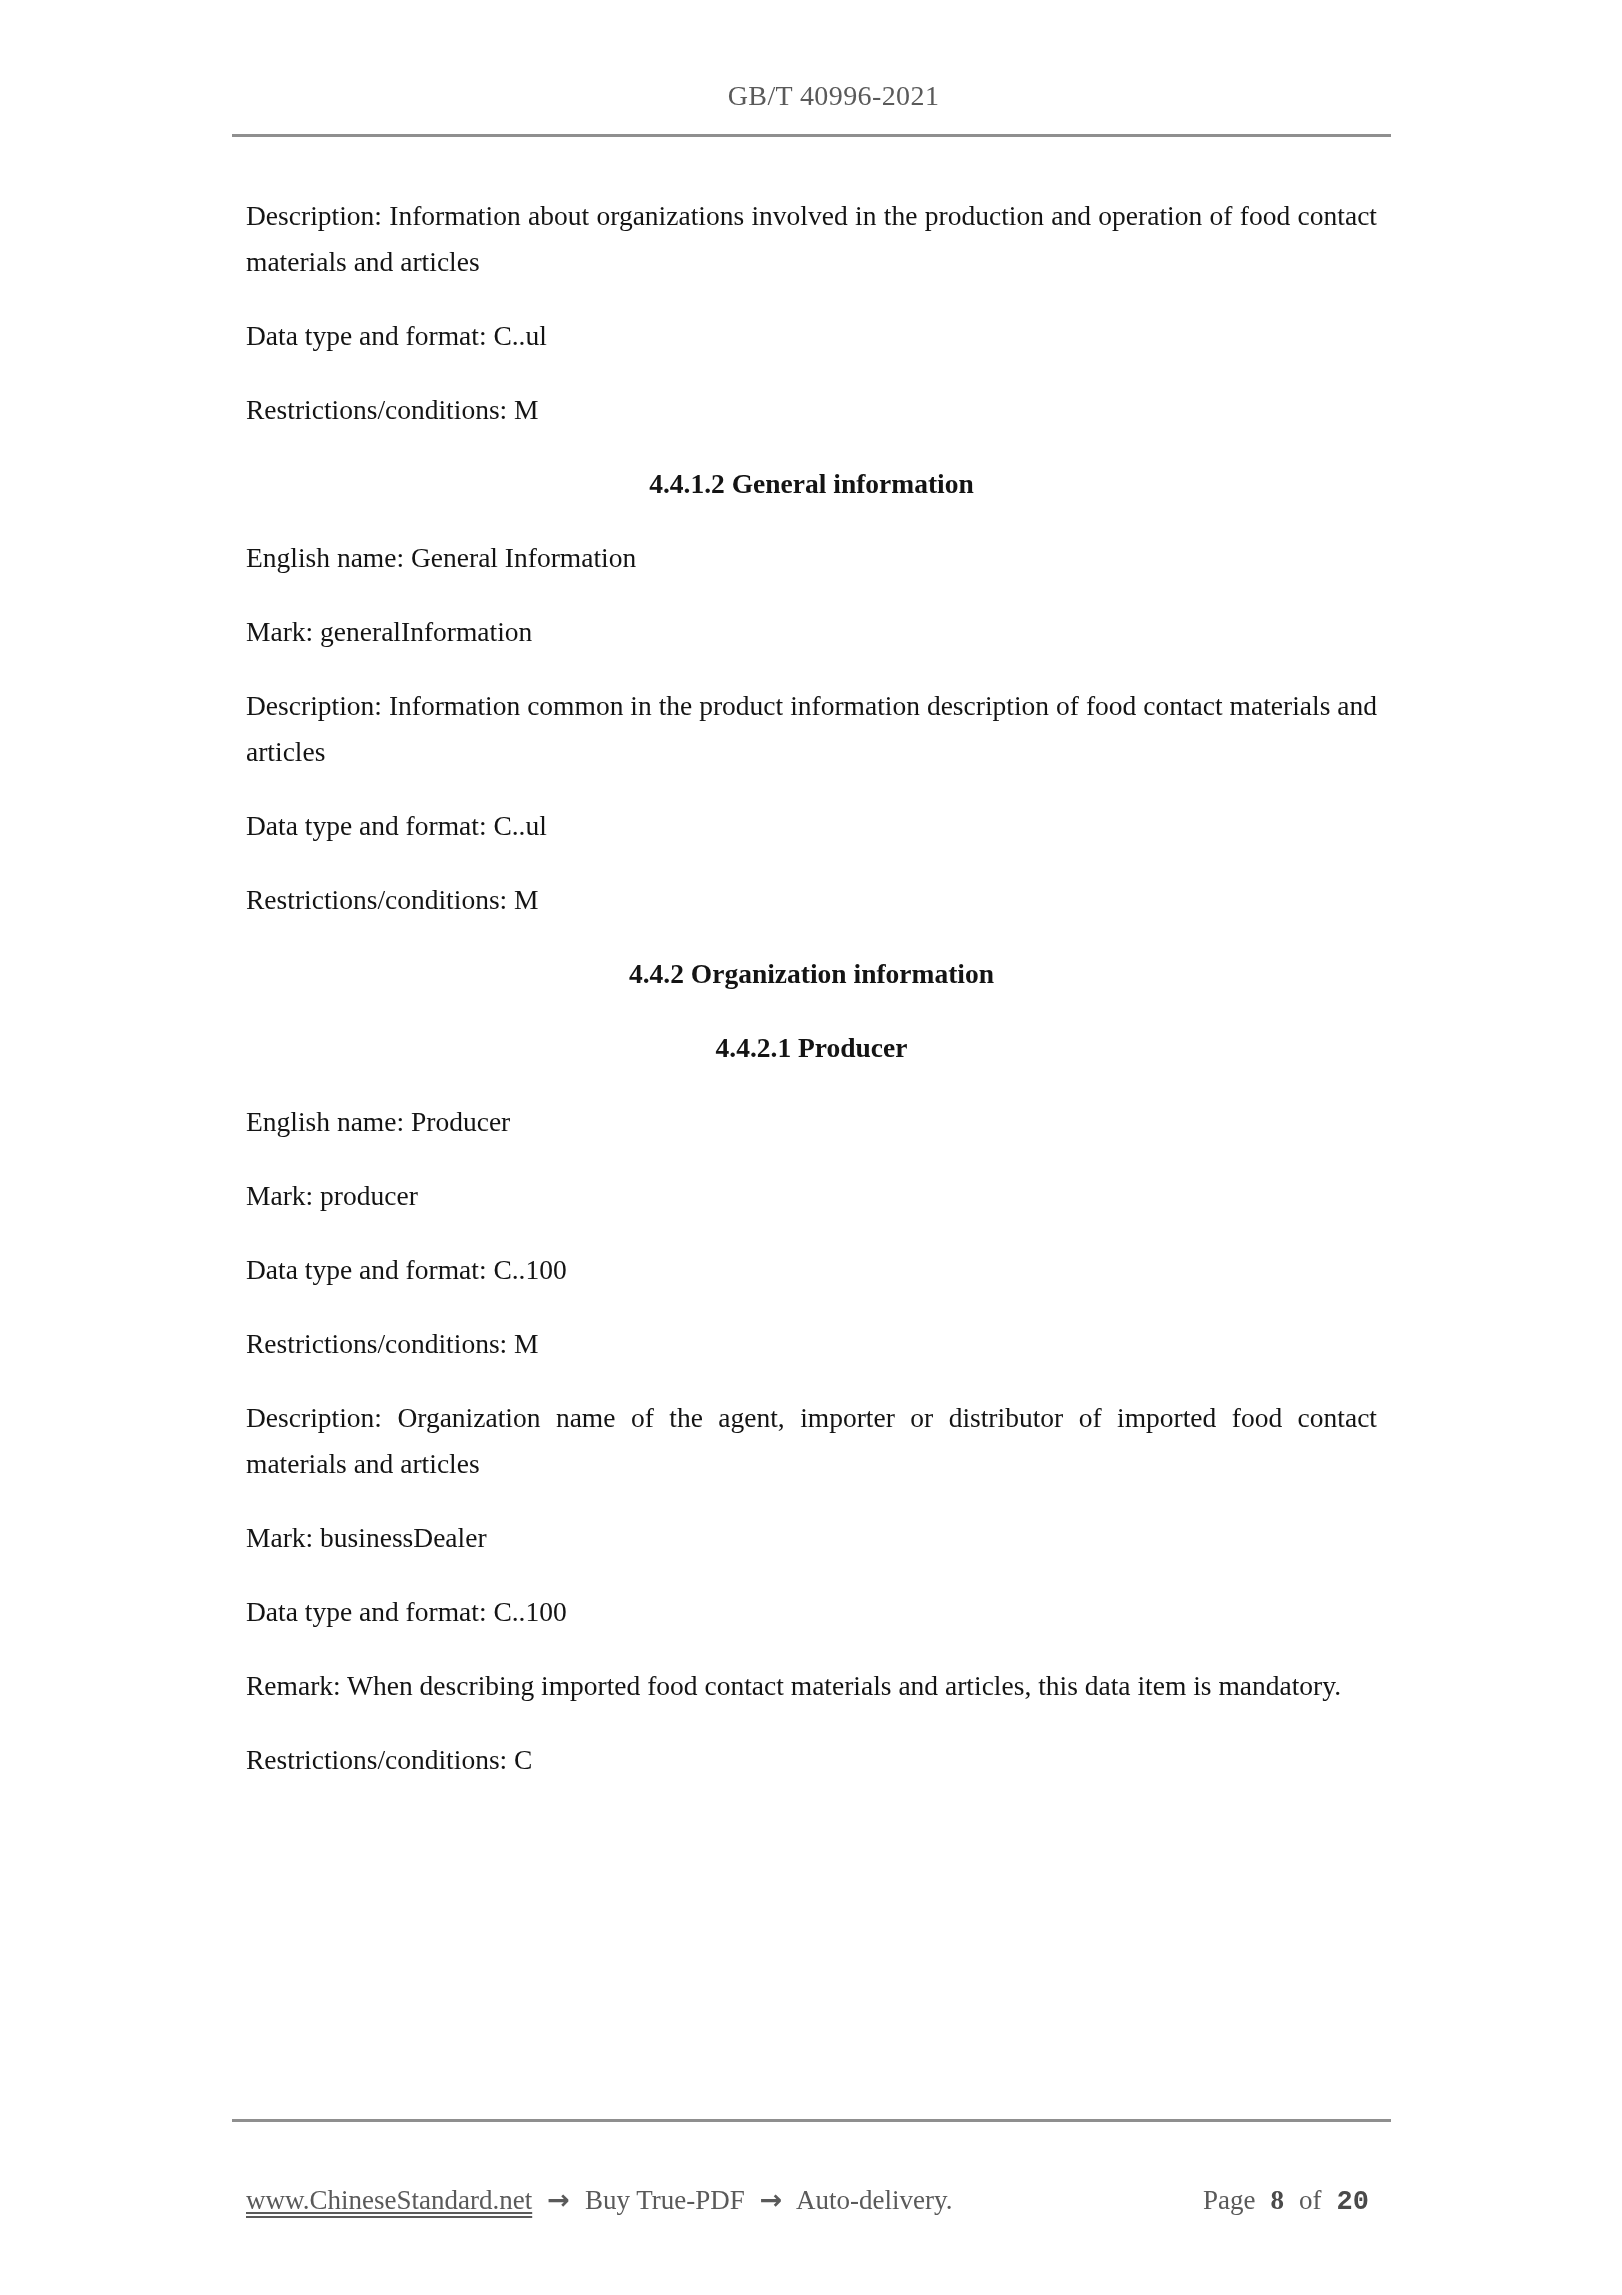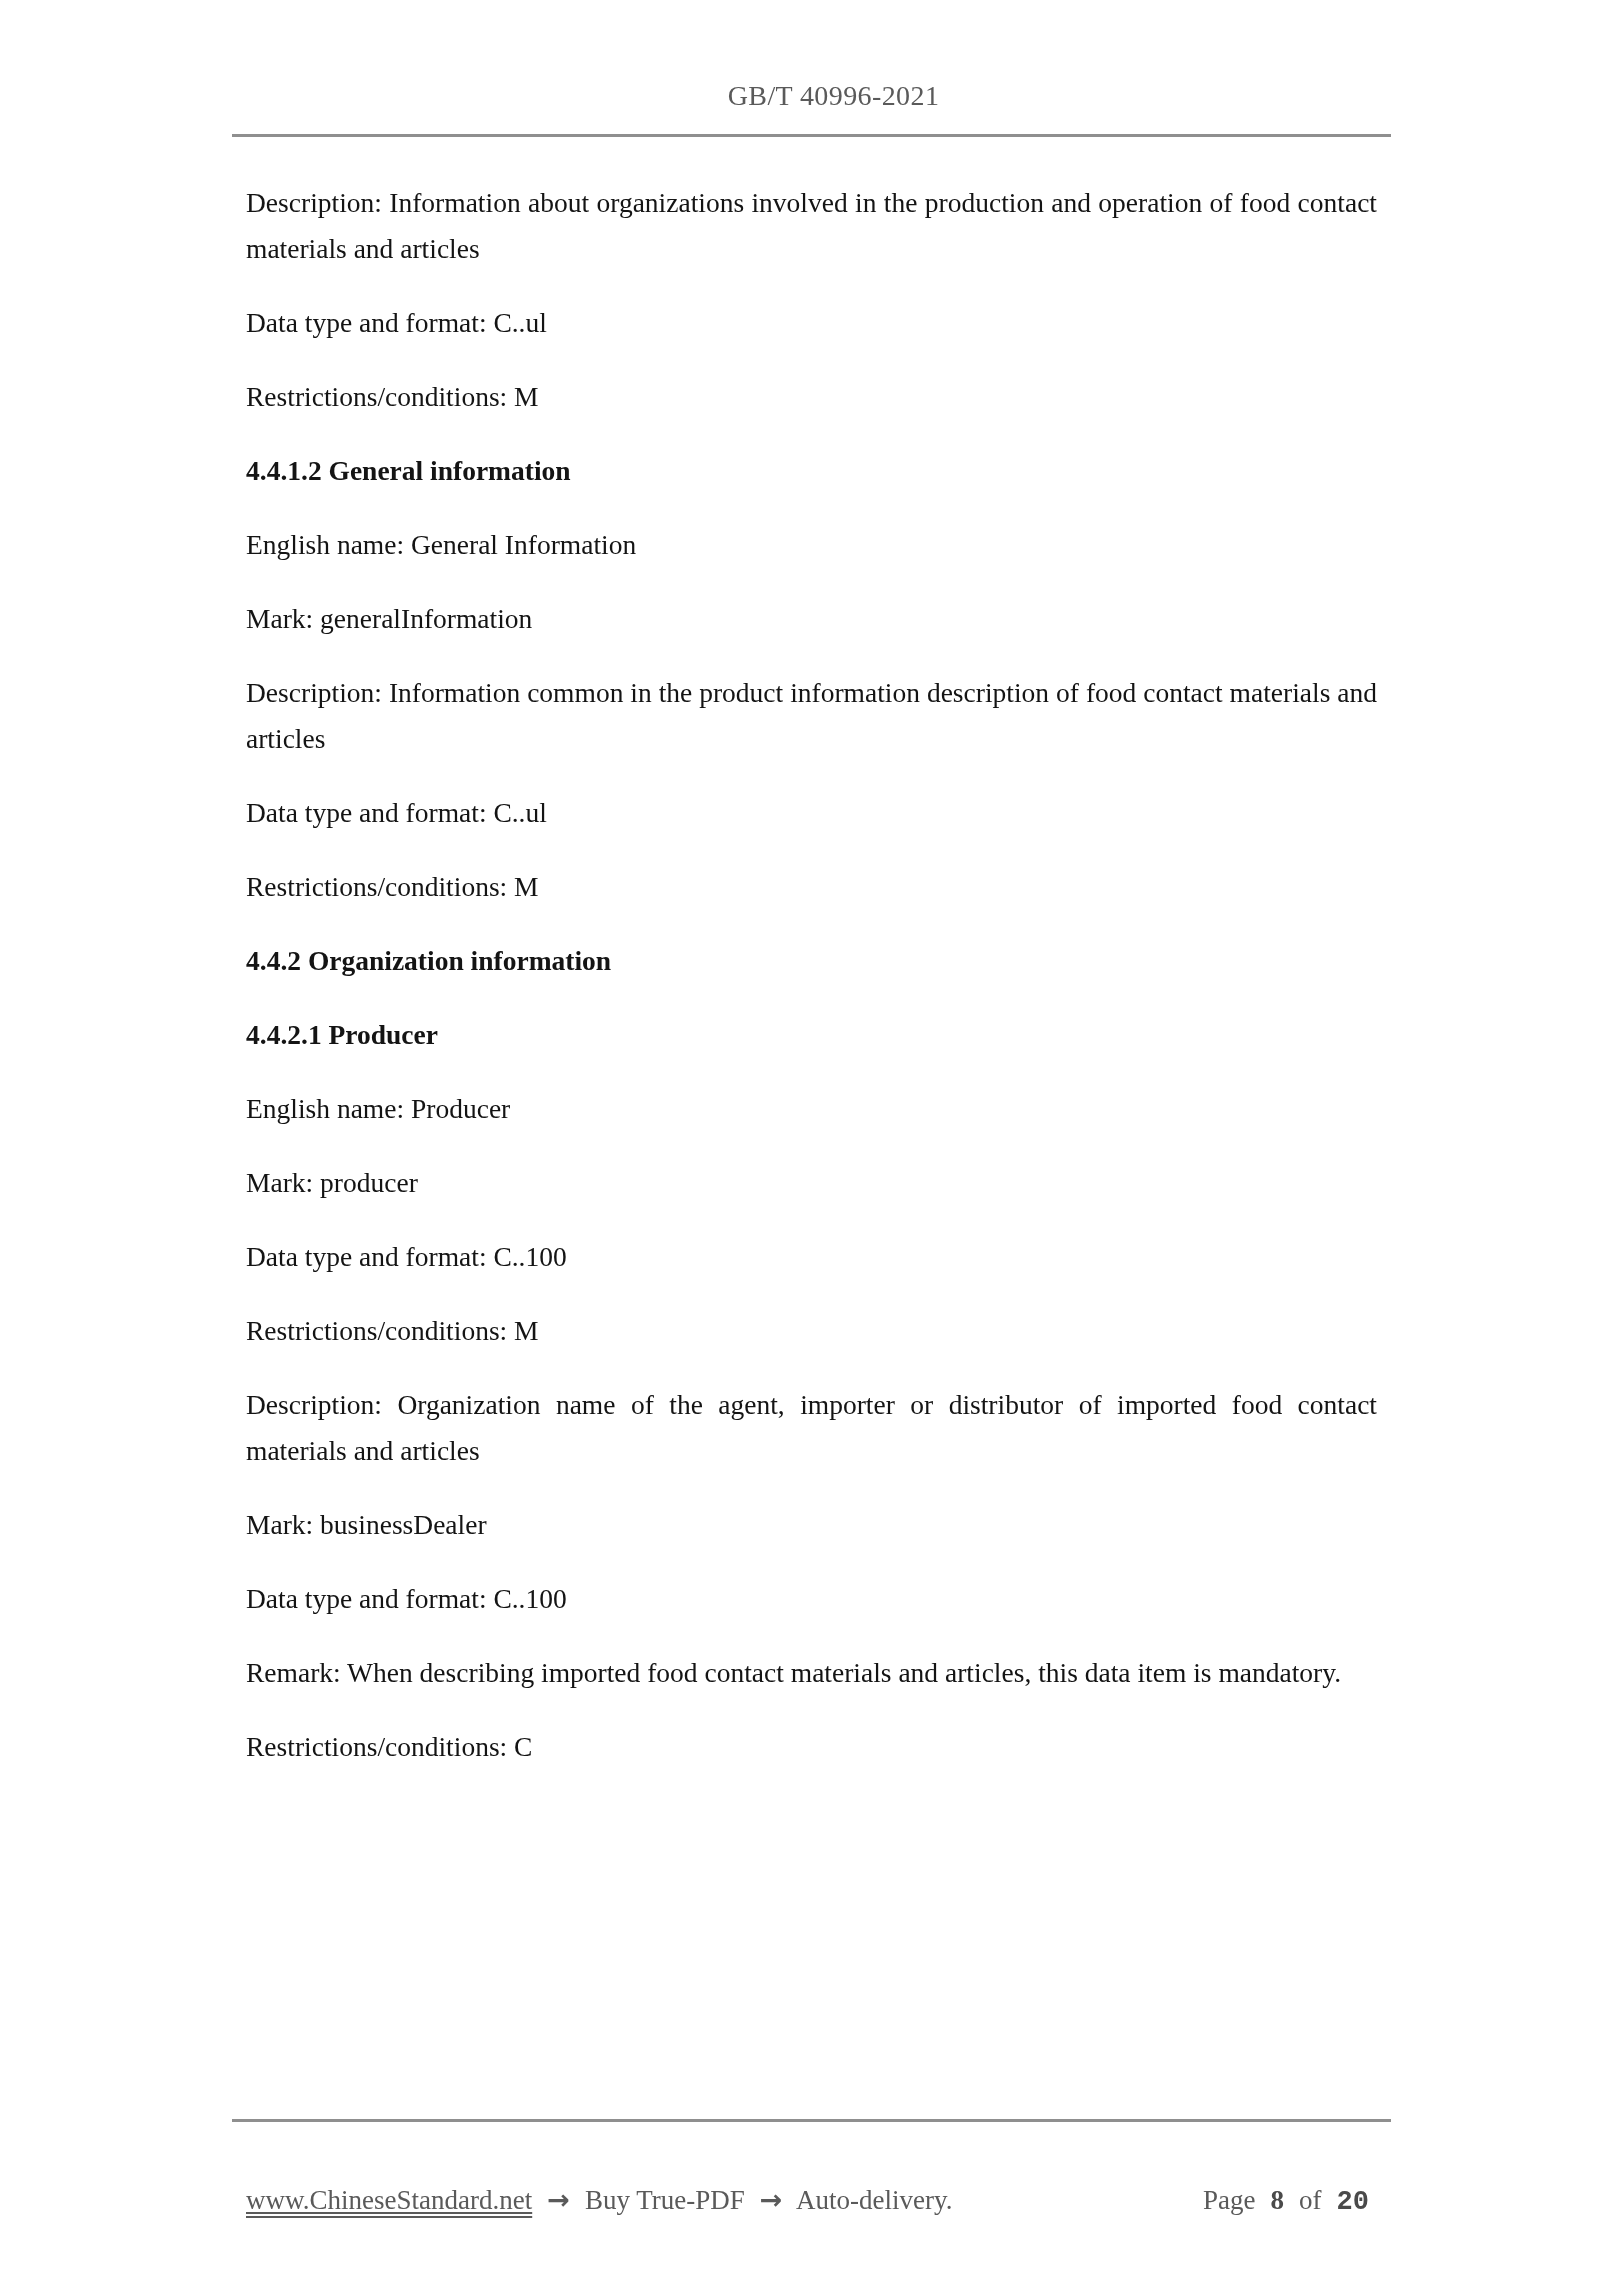--- a/index.html
+++ b/index.html
@@ -35,31 +35,31 @@
     height: 2.5px;
     background: var(--rule-color, #8f8f8f);
   }
   .rule-top { top: 134px; }
   .rule-bottom { top: 2119px; }
   .body-text {
     position: absolute;
     top: 138px;
     left: 246px;
     width: 1131px;
-    padding-top: 14px;
+    padding-top: 27px;
   }
   .body-text p {
     margin: 28px 0;
     font-size: 27.5px;
     line-height: 46px;
     text-align: justify;
   }
   .body-text p.heading {
     font-weight: bold;
-    text-align: left;
+    text-align: center;
   }
   .footer {
     position: absolute;
     top: 2148px;
     left: 246px;
     width: 1131px;
     display: flex;
     justify-content: space-between;
     align-items: baseline;
     font-size: 27px;

